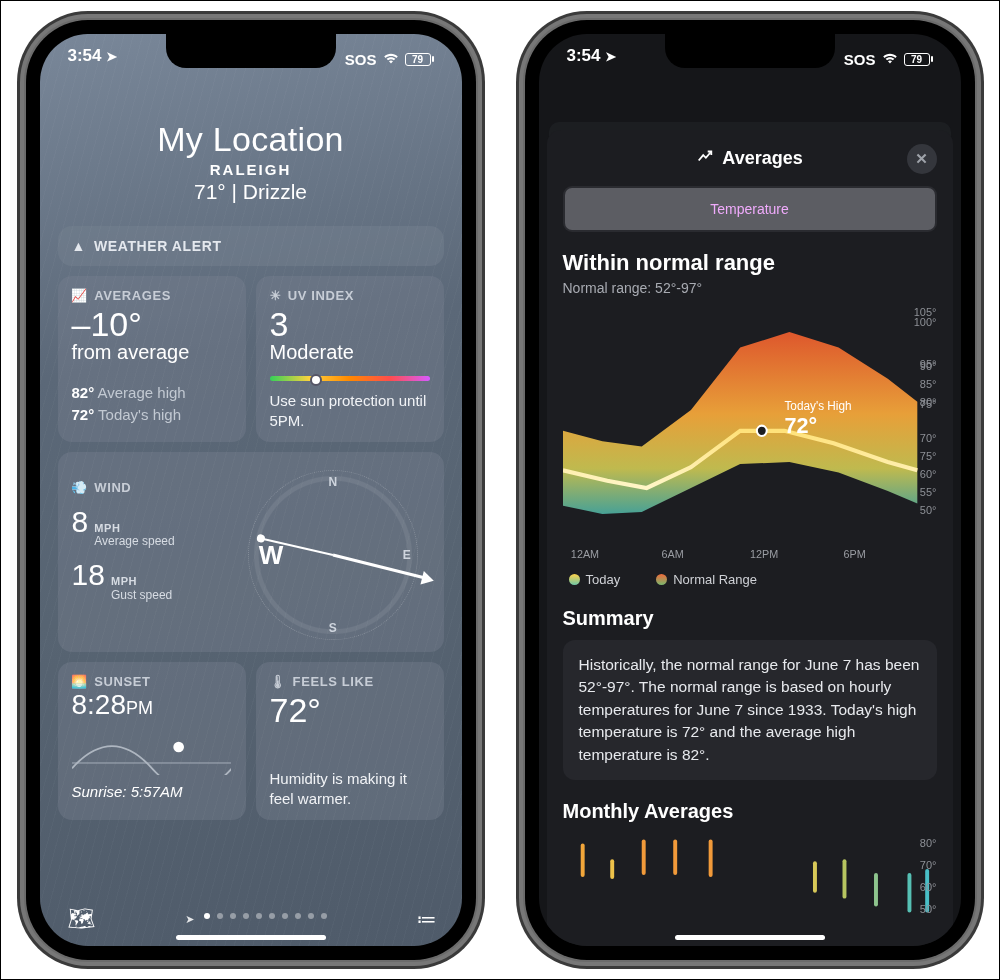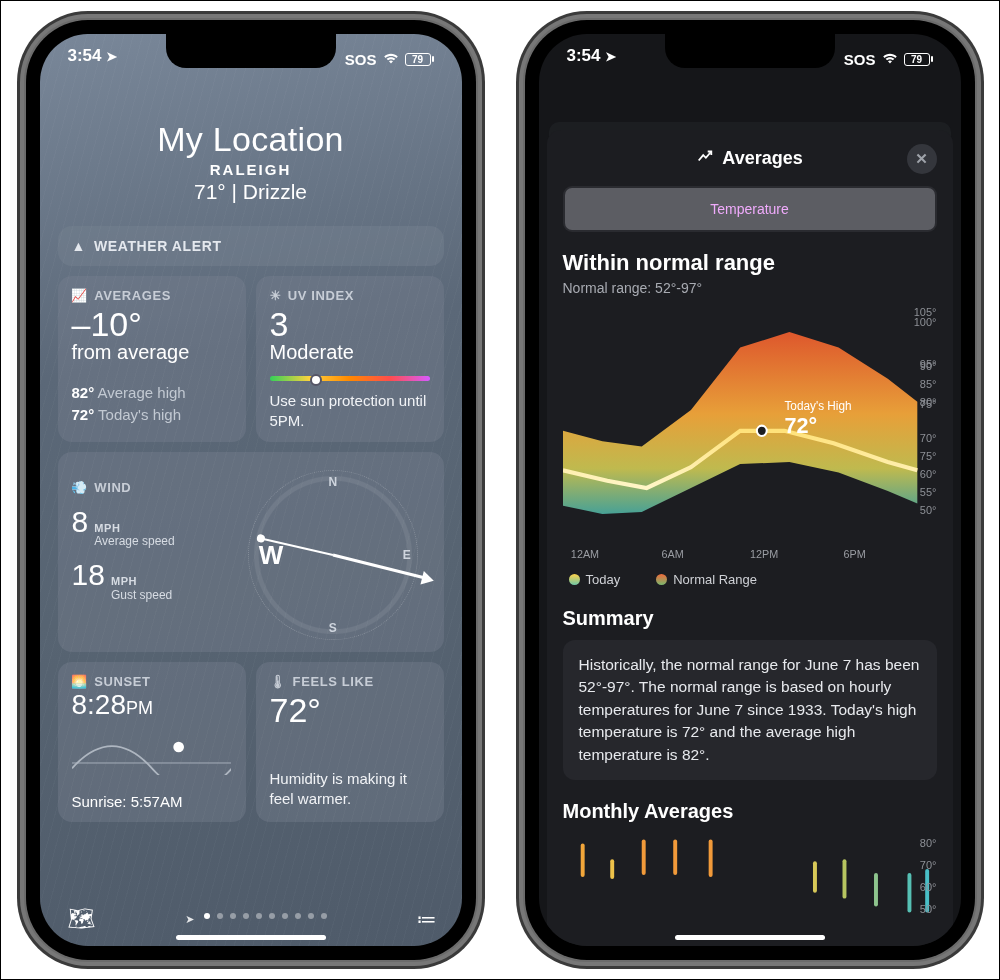--- a/index.html
+++ b/index.html
@@ -66,21 +66,21 @@
     background: rgba(120,130,145,.42);
     font-size:14px; font-weight:650; letter-spacing:.6px;
     display:flex; align-items:center; gap:8px;
     color:#e4e8ee;
   }
   .grid2 { display:grid; grid-template-columns:1fr 1fr; gap:10px; margin-top:10px;}
   .card { background: rgba(120,130,145,.38); border-radius:14px; padding:12px 14px; }
   .card-head { font-size:13px; font-weight:650; letter-spacing:.6px; color:#c7cdd6; display:flex; align-items:center; gap:6px;}
   .big { font-size:34px; font-weight:400; margin-top:4px; line-height:1;}
   .sub { font-size:20px; font-weight:400; }
-  .small { font-size:15px; color:#fff; margin-top:12px;}
+  .small { font-size:15px; color:#fff; margin-top:2px;font-style:italic;}
   .faded { color:#c2c9d2;}
   .spectrum { height:5px; border-radius:3px; margin-top:12px;
     background: linear-gradient(90deg,#34d058,#ffd33d,#ff8800,#ff4d4d,#d65bff);
     position:relative;}
   .spectrum::after{ content:""; position:absolute; left:25%; top:-2px; width:8px; height:8px; border-radius:50%; background:#fff; border:2px solid #556;}
   .note { font-size:15px; margin-top:10px; color:#f1f3f6; line-height:1.3;}
   .avgrows { margin-top:18px; font-size:15px; line-height:1.45;}
   .avgrows b{ font-weight:700; color:#fff;}
   .windcard { margin-top:10px; display:flex; }
   .windcard .left { flex:0 0 46%; padding-top:16px;}

